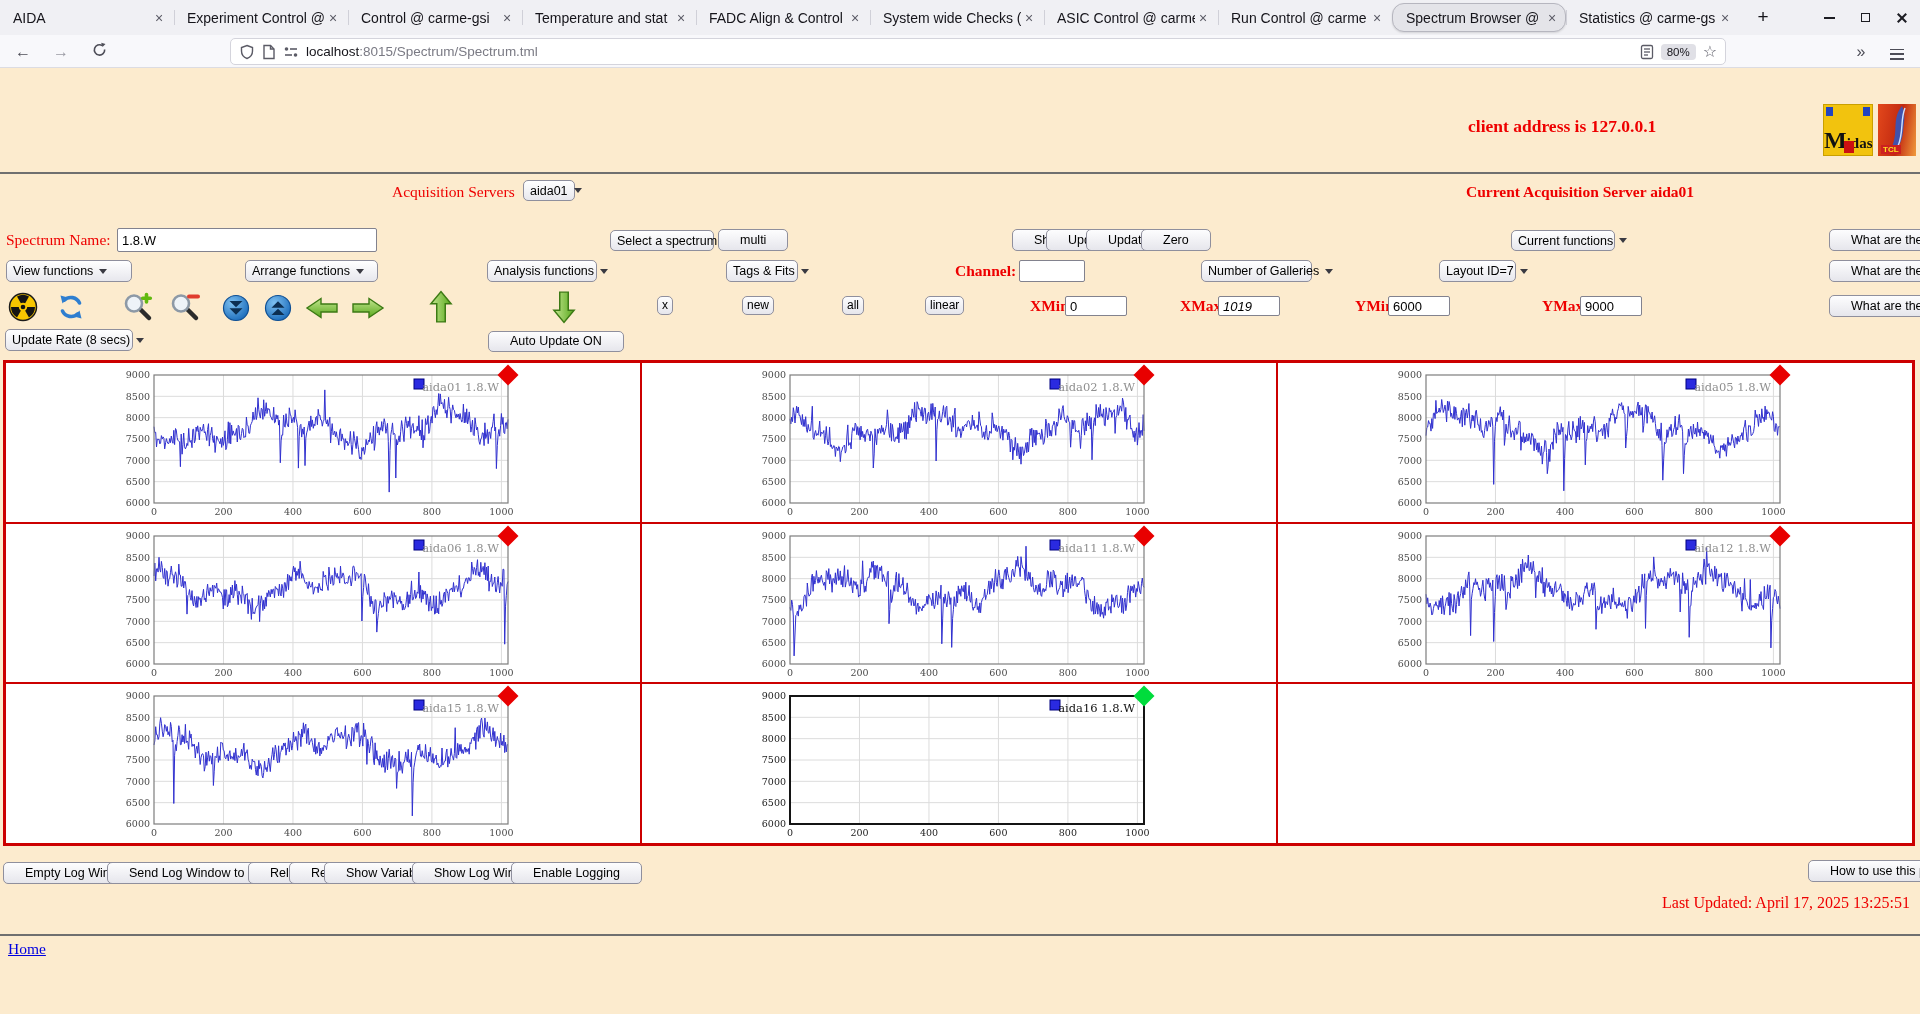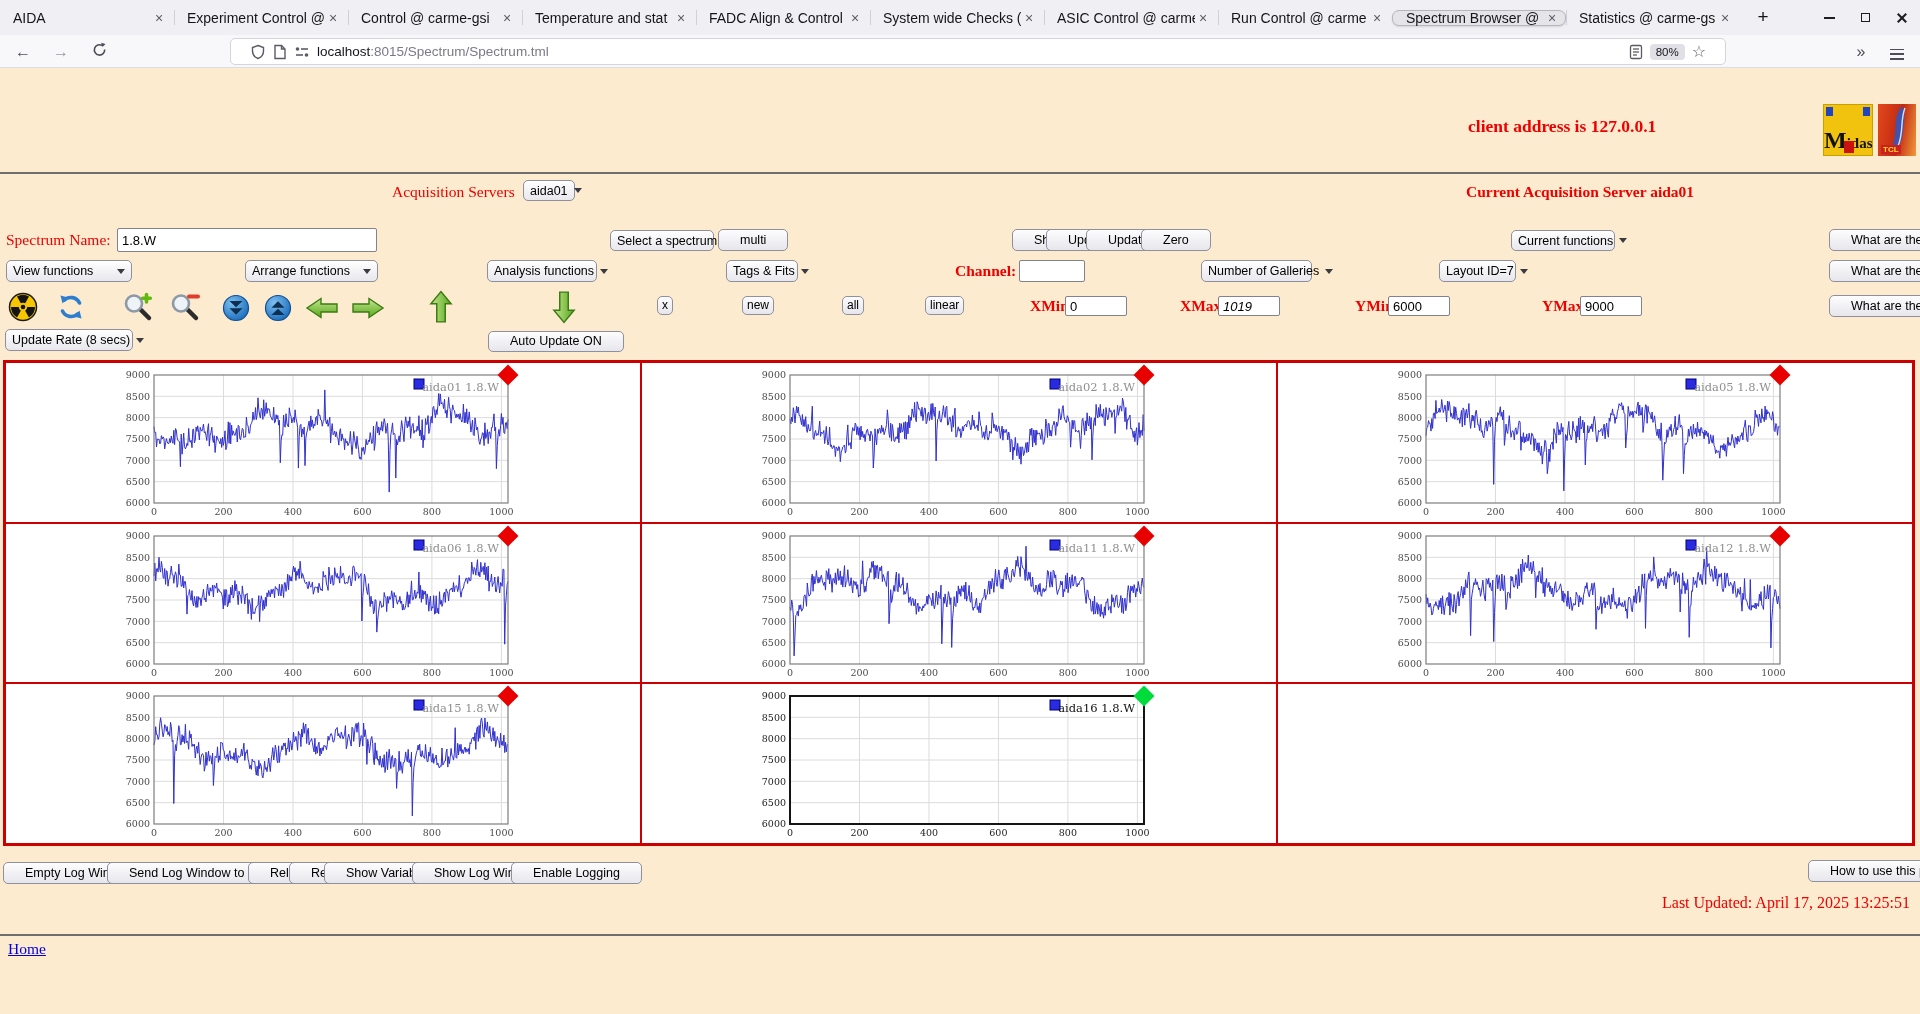--- a/index.html
+++ b/index.html
@@ -4,48 +4,48 @@
 <style>
   *{margin:0;padding:0;box-sizing:border-box}
   html,body{width:1920px;height:1014px;overflow:hidden;font-family:"Liberation Sans",sans-serif;background:#fcebce}
 
   
   .tabbar{position:absolute;left:0;top:0;width:1920px;height:35px;background:#f0f0f4;display:flex;align-items:center}
   .tab{position:relative;width:174px;height:35px;display:flex;align-items:center;padding:0 7px 0 13px;font-size:14px;color:#15141a;cursor:default}
   .tab:not(.active):not(:first-child)::before{content:'';position:absolute;left:0;top:10px;height:15px;width:1px;background:#d0d0d8}
   .tab .tab-t{flex:1;white-space:nowrap;overflow:hidden;max-width:138px}
   .tab .tab-x{color:#5b5b66;font-size:14px;margin-left:4px}
-  .tab.active{height:16px;background:#e4e4e9;border:1px solid #b6b6bf;border-radius:7px;box-shadow:0 1px 2px rgba(0,0,0,.12)}
+  .tab.active{height:29px;background:#e4e4e9;border:1px solid #b6b6bf;border-radius:12px;box-shadow:0 1px 2px rgba(0,0,0,.12)}
   .newtab{width:26px;height:26px;margin-left:10px;text-align:center;line-height:24px;font-size:19px;color:#15141a;border-radius:5px}
   .wincontrols{position:absolute;right:6px;top:0;height:35px;display:flex;align-items:center;gap:26px;padding-right:6px}
   .wc-min{width:11px;height:2px;background:#1c1c22}
   .wc-max{width:9px;height:9px;border:1.6px solid #1c1c22}
   .wc-close{position:relative;width:12px;height:12px}
   .wc-close::before,.wc-close::after{content:'';position:absolute;left:5px;top:0;width:1.8px;height:12px;background:#1c1c22}
   .wc-close::before{transform:rotate(45deg)}.wc-close::after{transform:rotate(-45deg)}
 
   .navbar{position:absolute;left:0;top:35px;width:1920px;height:33px;background:#f8f8fb;border-bottom:1px solid #dcdce2}
   .navbtn{position:absolute;top:4px;width:26px;height:25px;text-align:center;line-height:25px;font-size:16px;color:#4d4d57;border-radius:4px}
   .navbtn.dim{color:#9a9aa3}
-  .urlbar{position:absolute;left:230px;top:3px;width:1496px;height:27px;background:#ffffff;border:1px solid #d4d4dc;border-radius:5px;display:flex;align-items:center;padding:0 19px;gap:7px}
+  .urlbar{position:absolute;left:230px;top:3px;width:1496px;height:27px;background:#ffffff;border:1px solid #d4d4dc;border-radius:5px;display:flex;align-items:center;padding:0 8px;gap:7px}
   .urltext{font-size:13.5px;color:#15141a;flex:1;white-space:nowrap;overflow:hidden}
   .urltext .path{color:#7a7a84}
   .zoompill{background:#e0e0e6;border-radius:4px;font-size:11.5px;color:#15141a;padding:2px 6px}
   .menuicon{display:inline-block;width:14px}
   .menuicon i{display:block;height:1.8px;background:#4d4d57;margin:3px 0}
 
   
   .page{position:absolute;left:0;top:68px;width:1920px;height:946px;background:#fcebce}
   .abs{position:absolute}
   .rlab{font-family:Liberation Serif, serif;color:#ee0000;font-size:15.5px;white-space:nowrap}
   .rlab.b{font-weight:bold}
   .pgtitle{font-family:"Liberation Serif",serif;font-weight:bold;font-size:17.5px;color:#ee0000;white-space:nowrap}
   .hrline{position:absolute;left:0;width:1920px;height:2px;background:#6f6f6f}
 
-  .sel{display:flex;align-items:center;justify-content:space-between;height:21px;padding:0 6px;background:linear-gradient(#ffffff,#e7e7ed);border:1px solid #8f8f9d;border-radius:5px;font-size:12.5px;color:#000;white-space:nowrap}
+  .sel{display:flex;align-items:center;height:21px;padding:0 6px;background:linear-gradient(#ffffff,#e7e7ed);border:1px solid #8f8f9d;border-radius:5px;font-size:12.5px;color:#000;white-space:nowrap}
   .sel .chev{width:0;height:0;border-left:4px solid transparent;border-right:4px solid transparent;border-top:5px solid #3a3a42;margin-left:6px}
   .btn{display:inline-block;height:22px;line-height:20px;padding:0 21px;background:linear-gradient(#fdfdfe,#e6e6ec);border:1px solid #8f8f9d;border-radius:5px;font-size:12.5px;color:#000;white-space:nowrap;font-family:"Liberation Sans",sans-serif}
   .btn.sm{height:19px;line-height:17px;font-size:12px;padding:0 4px}
   .inp{height:22px;border:1px solid #82828e;border-radius:2px;background:#fff;font-size:13px;padding:0 4px;font-family:"Liberation Sans",sans-serif;color:#000}
 
   .icon{position:absolute;width:34px;height:32px}
 
   
   .midas{position:absolute;left:1823px;top:36px;width:50px;height:52px;background:#f2c30e;border:1px solid #caa000;text-align:center}
   .midas .emb{position:absolute;top:2px;width:7px;height:9px;background:#2244c0}

